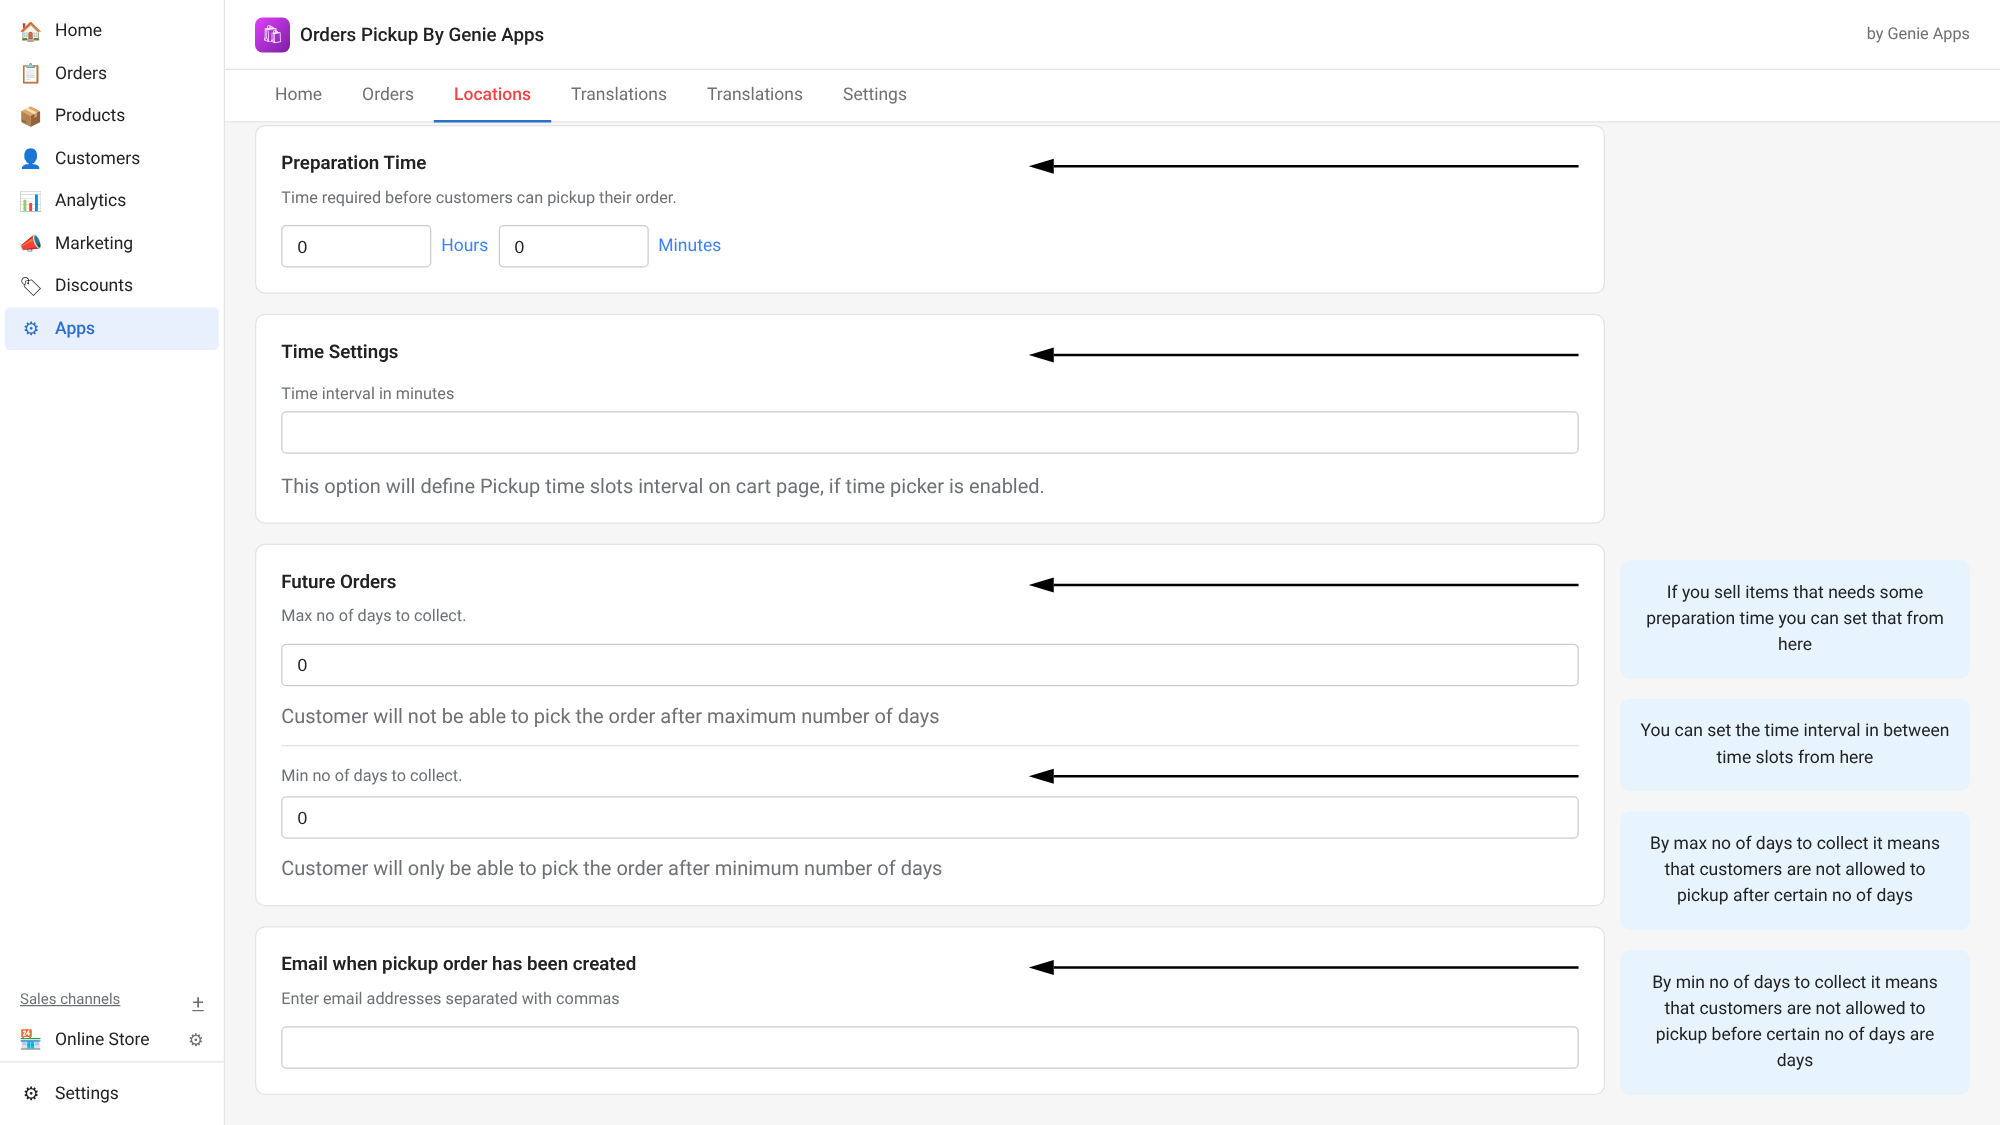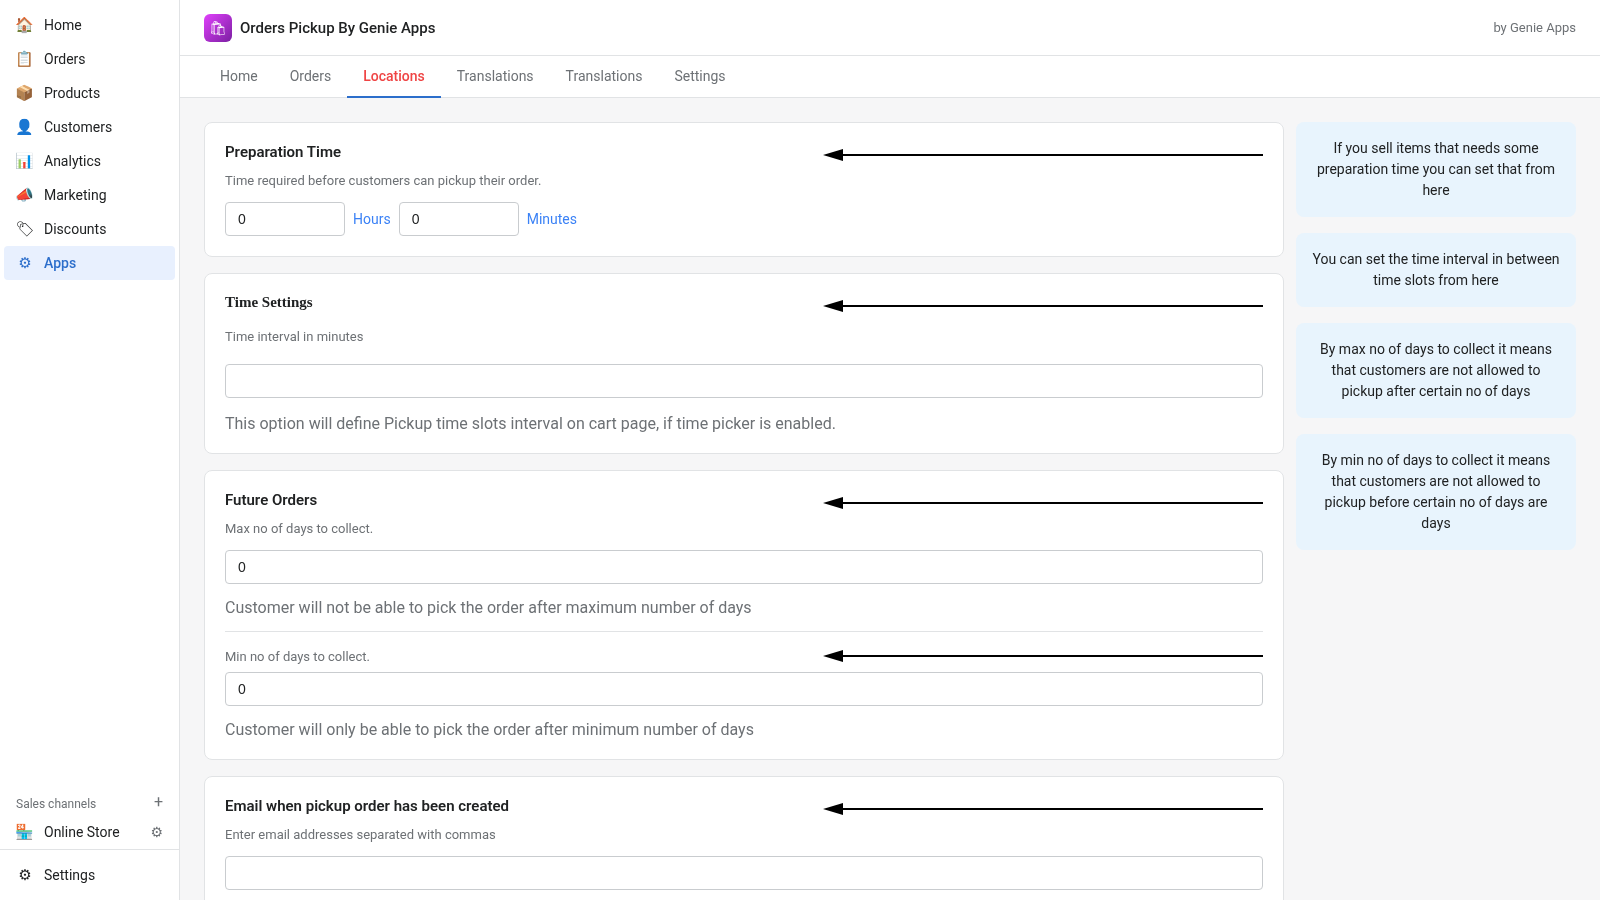--- a/index.html
+++ b/index.html
@@ -28,22 +28,23 @@
       margin: 0 4px;
       gap: 10px;
     }
     .sidebar-item.active { background: #e8f0fe; color: #2c6ecb; font-weight: 500; }
     .sidebar-icon { width: 18px; height: 18px; display: flex; align-items: center; justify-content: center; font-size: 15px; flex-shrink: 0; }
     .sidebar-section-label {
       font-size: 12px;
       color: #6d7175;
       padding: 12px 16px 4px;
       display: flex;
-      align-items: flex-end;
+      align-items: flex-start;
       justify-content: space-between;
+      text-decoration: underline;
     }
     .sidebar-section-label .add-btn { cursor: pointer; color: #6d7175; font-size: 16px; }
     .sidebar-bottom { border-top: 1px solid #e1e3e5; padding: 8px 0; }
 
     
     #main { flex: 1; display: flex; flex-direction: column; overflow: hidden; }
 
     
     #topbar {
       background: #fff;
@@ -78,21 +79,21 @@
     }
     .tab.active { color: #ef4444; border-bottom-color: #2c6ecb; font-weight: 500; }
 
     
     #content {
       flex: 1;
       overflow-y: auto;
       padding: 24px;
       display: flex;
       gap: 12px;
-      align-items: flex-start;
+      align-items: flex-end;
     }
 
     #main-cards { flex: 1; display: flex; flex-direction: column; gap: 16px; }
 
     
     .card {
       background: #fff;
       border: 1px solid #e1e3e5;
       border-radius: 8px;
       padding: 20px;
@@ -124,21 +125,21 @@
       background: #e8f4fd;
       border-radius: 8px;
       padding: 16px;
       font-size: 14px;
       font-weight: 400;
       color: #202223;
       text-align: center;
       line-height: 1.5;
     }
 
-    .section-label { font-size: 13px; color: #6d7175; margin-bottom: 20px; }
+    .section-label { font-size: 13px; color: #6d7175; margin-bottom: 6px; }
 
     .divider { border: none; border-top: 1px solid #e1e3e5; margin: 14px 0; }
   </style>
 </head>
 <body>
 
 <nav id="sidebar">
   <div class="sidebar-nav">
     <div class="sidebar-item">
       <span class="sidebar-icon">🏠</span>
@@ -230,21 +231,21 @@
         <p class="card-subtitle">Time required before customers can pickup their order.</p>
         <div class="input-row">
           <input type="text" class="input-field" value="0" style="width: 120px;">
           <span class="input-label">Hours</span>
           <input type="text" class="input-field" value="0" style="width: 120px;">
           <span class="input-label">Minutes</span>
         </div>
       </div>
 
       <div class="card">
-        <div style="display:flex;align-items:center;margin-bottom:12px;font-family:Liberation Serif, serif;">
+        <div style="display:flex;align-items:center;margin-bottom:12px;">
           <span class="card-title" style="flex:1;">Time Settings</span>
           <svg class="arrow-svg" height="20" viewBox="0 0 440 20" xmlns="http://www.w3.org/2000/svg" style="max-width:440px;">
             <line x1="440" y1="10" x2="20" y2="10" stroke="black" stroke-width="2"></line>
             <polygon points="0,10 20,4 20,16" fill="black"></polygon>
           </svg>
         </div>
         <p class="section-label">Time interval in minutes</p>
         <input type="text" class="input-field" value="" style="width: 100%; margin-bottom: 8px;">
         <p class="card-hint">This option will define Pickup time slots interval on cart page, if time picker is enabled.</p>
       </div>

